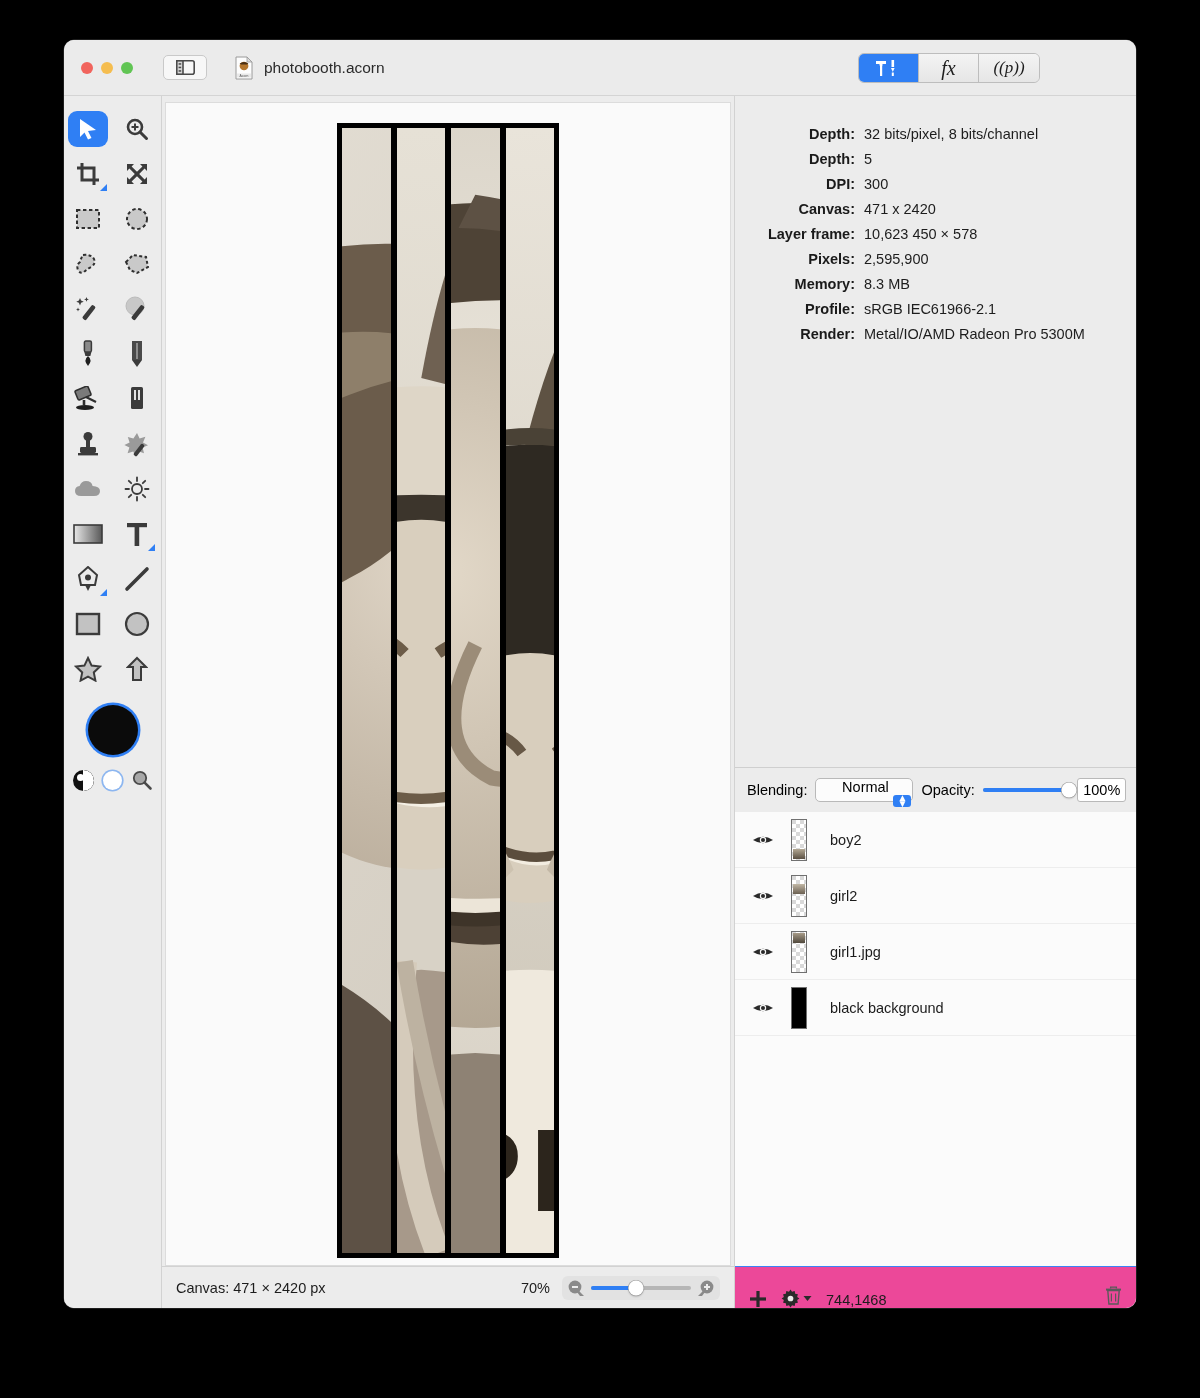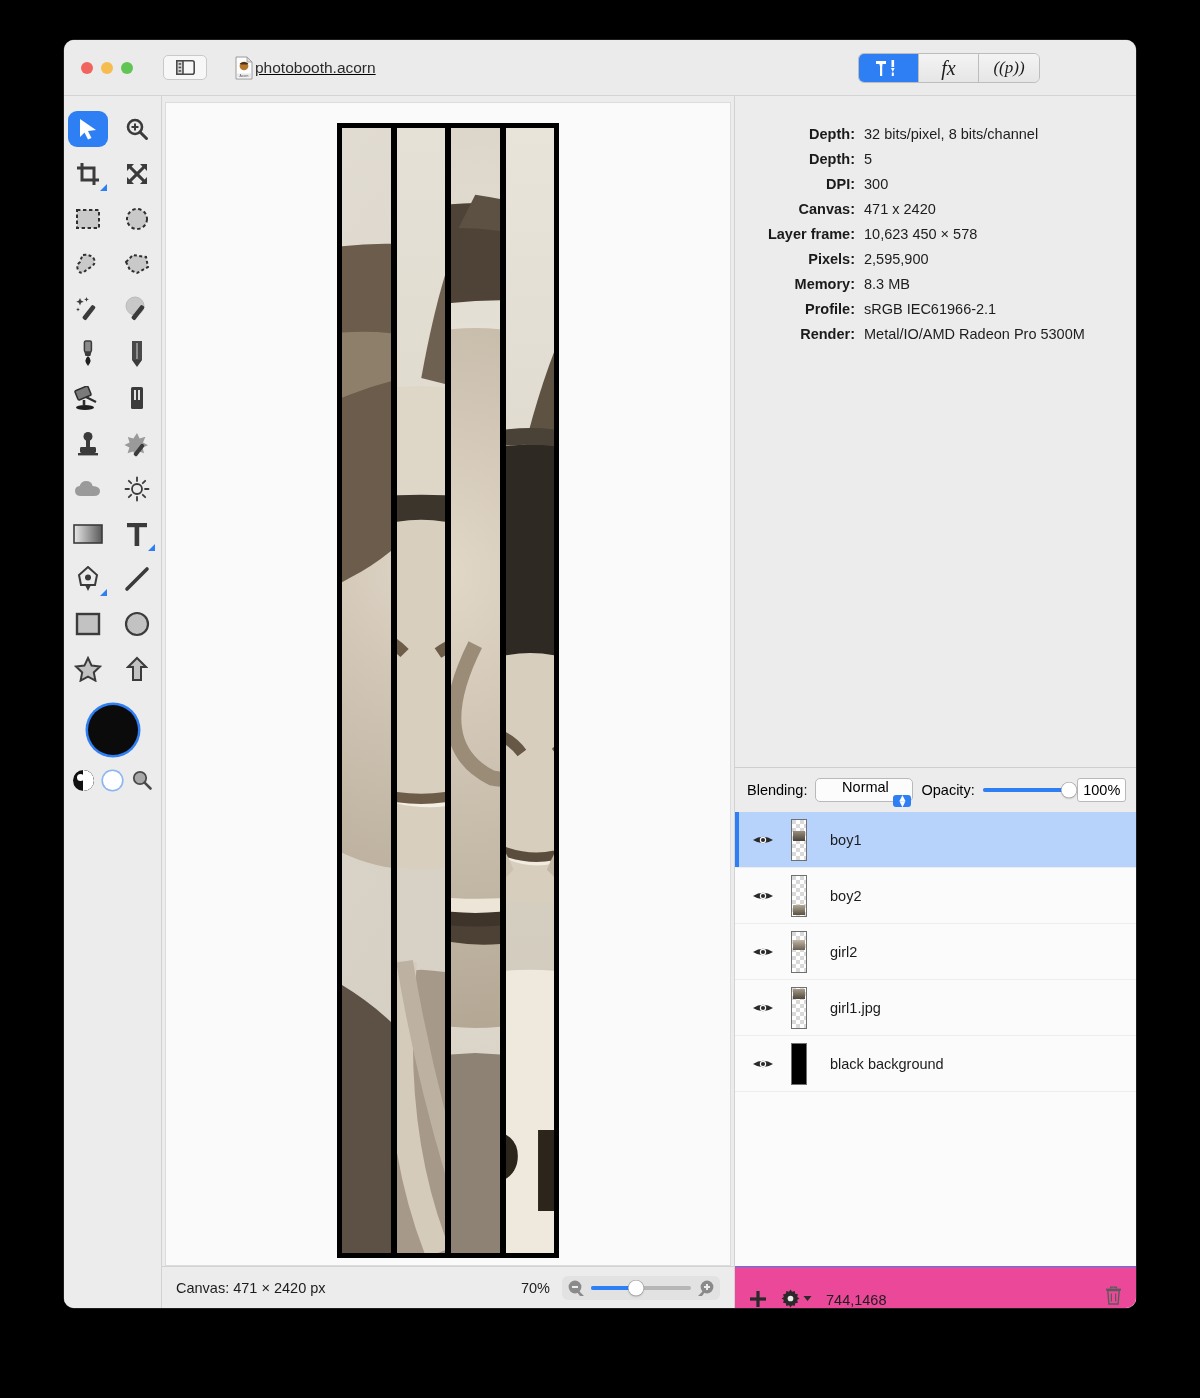--- a/index.html
+++ b/index.html
@@ -42,21 +42,21 @@
     width: 44px; height: 25px;
     border-radius: 5px;
     background: #f7f7f7;
     border: 1px solid #c9c9c9;
     display: flex; align-items: center; justify-content: center;
     cursor: pointer;
   }
 
   #doc-label {
     margin-left: 27px;
-    display: flex; align-items: center; gap: 1px; text-decoration: underline;
+    display: flex; align-items: center; gap: 10px;
   }
   #doc-icon {
     width: 20px; height: 24px;
     position: relative;
   }
   #doc-title {
     font-size: 15.5px;
     color: #2b2b2b;
   }
 
@@ -909,33 +909,20 @@
         <span>Opacity:</span>
         <div id="opacity-track">
           <div id="opacity-fill"></div>
           <div id="opacity-thumb"></div>
         </div>
         <div id="opacity-field">100%</div>
       </div>
 
       <div id="layers-list">
 
-        <div class="layer-row selected">
-          <span class="eye">
-            <svg width="22" height="14" viewBox="0 0 22 14">
-              <path d="M1 7 q10-6.5 20 0 q-10 6.5-20 0 Z" fill="#2a2a2a"></path>
-              <circle cx="11" cy="7" r="3.2" fill="#f7f7f7"></circle>
-              <circle cx="11" cy="7" r="2" fill="#2a2a2a"></circle>
-            </svg>
-          </span>
-          <span class="thumb">
-            <span class="mini" style="top:11px;height:10px;background:linear-gradient(#9a8f7d,#4b4338);"></span>
-          </span>
-          <span class="layer-name">boy1</span>
-        </div>
 
         <div class="layer-row">
           <span class="eye">
             <svg width="22" height="14" viewBox="0 0 22 14">
               <path d="M1 7 q10-6.5 20 0 q-10 6.5-20 0 Z" fill="#2a2a2a"></path>
               <circle cx="11" cy="7" r="3.2" fill="#f7f7f7"></circle>
               <circle cx="11" cy="7" r="2" fill="#2a2a2a"></circle>
             </svg>
           </span>
           <span class="thumb">

